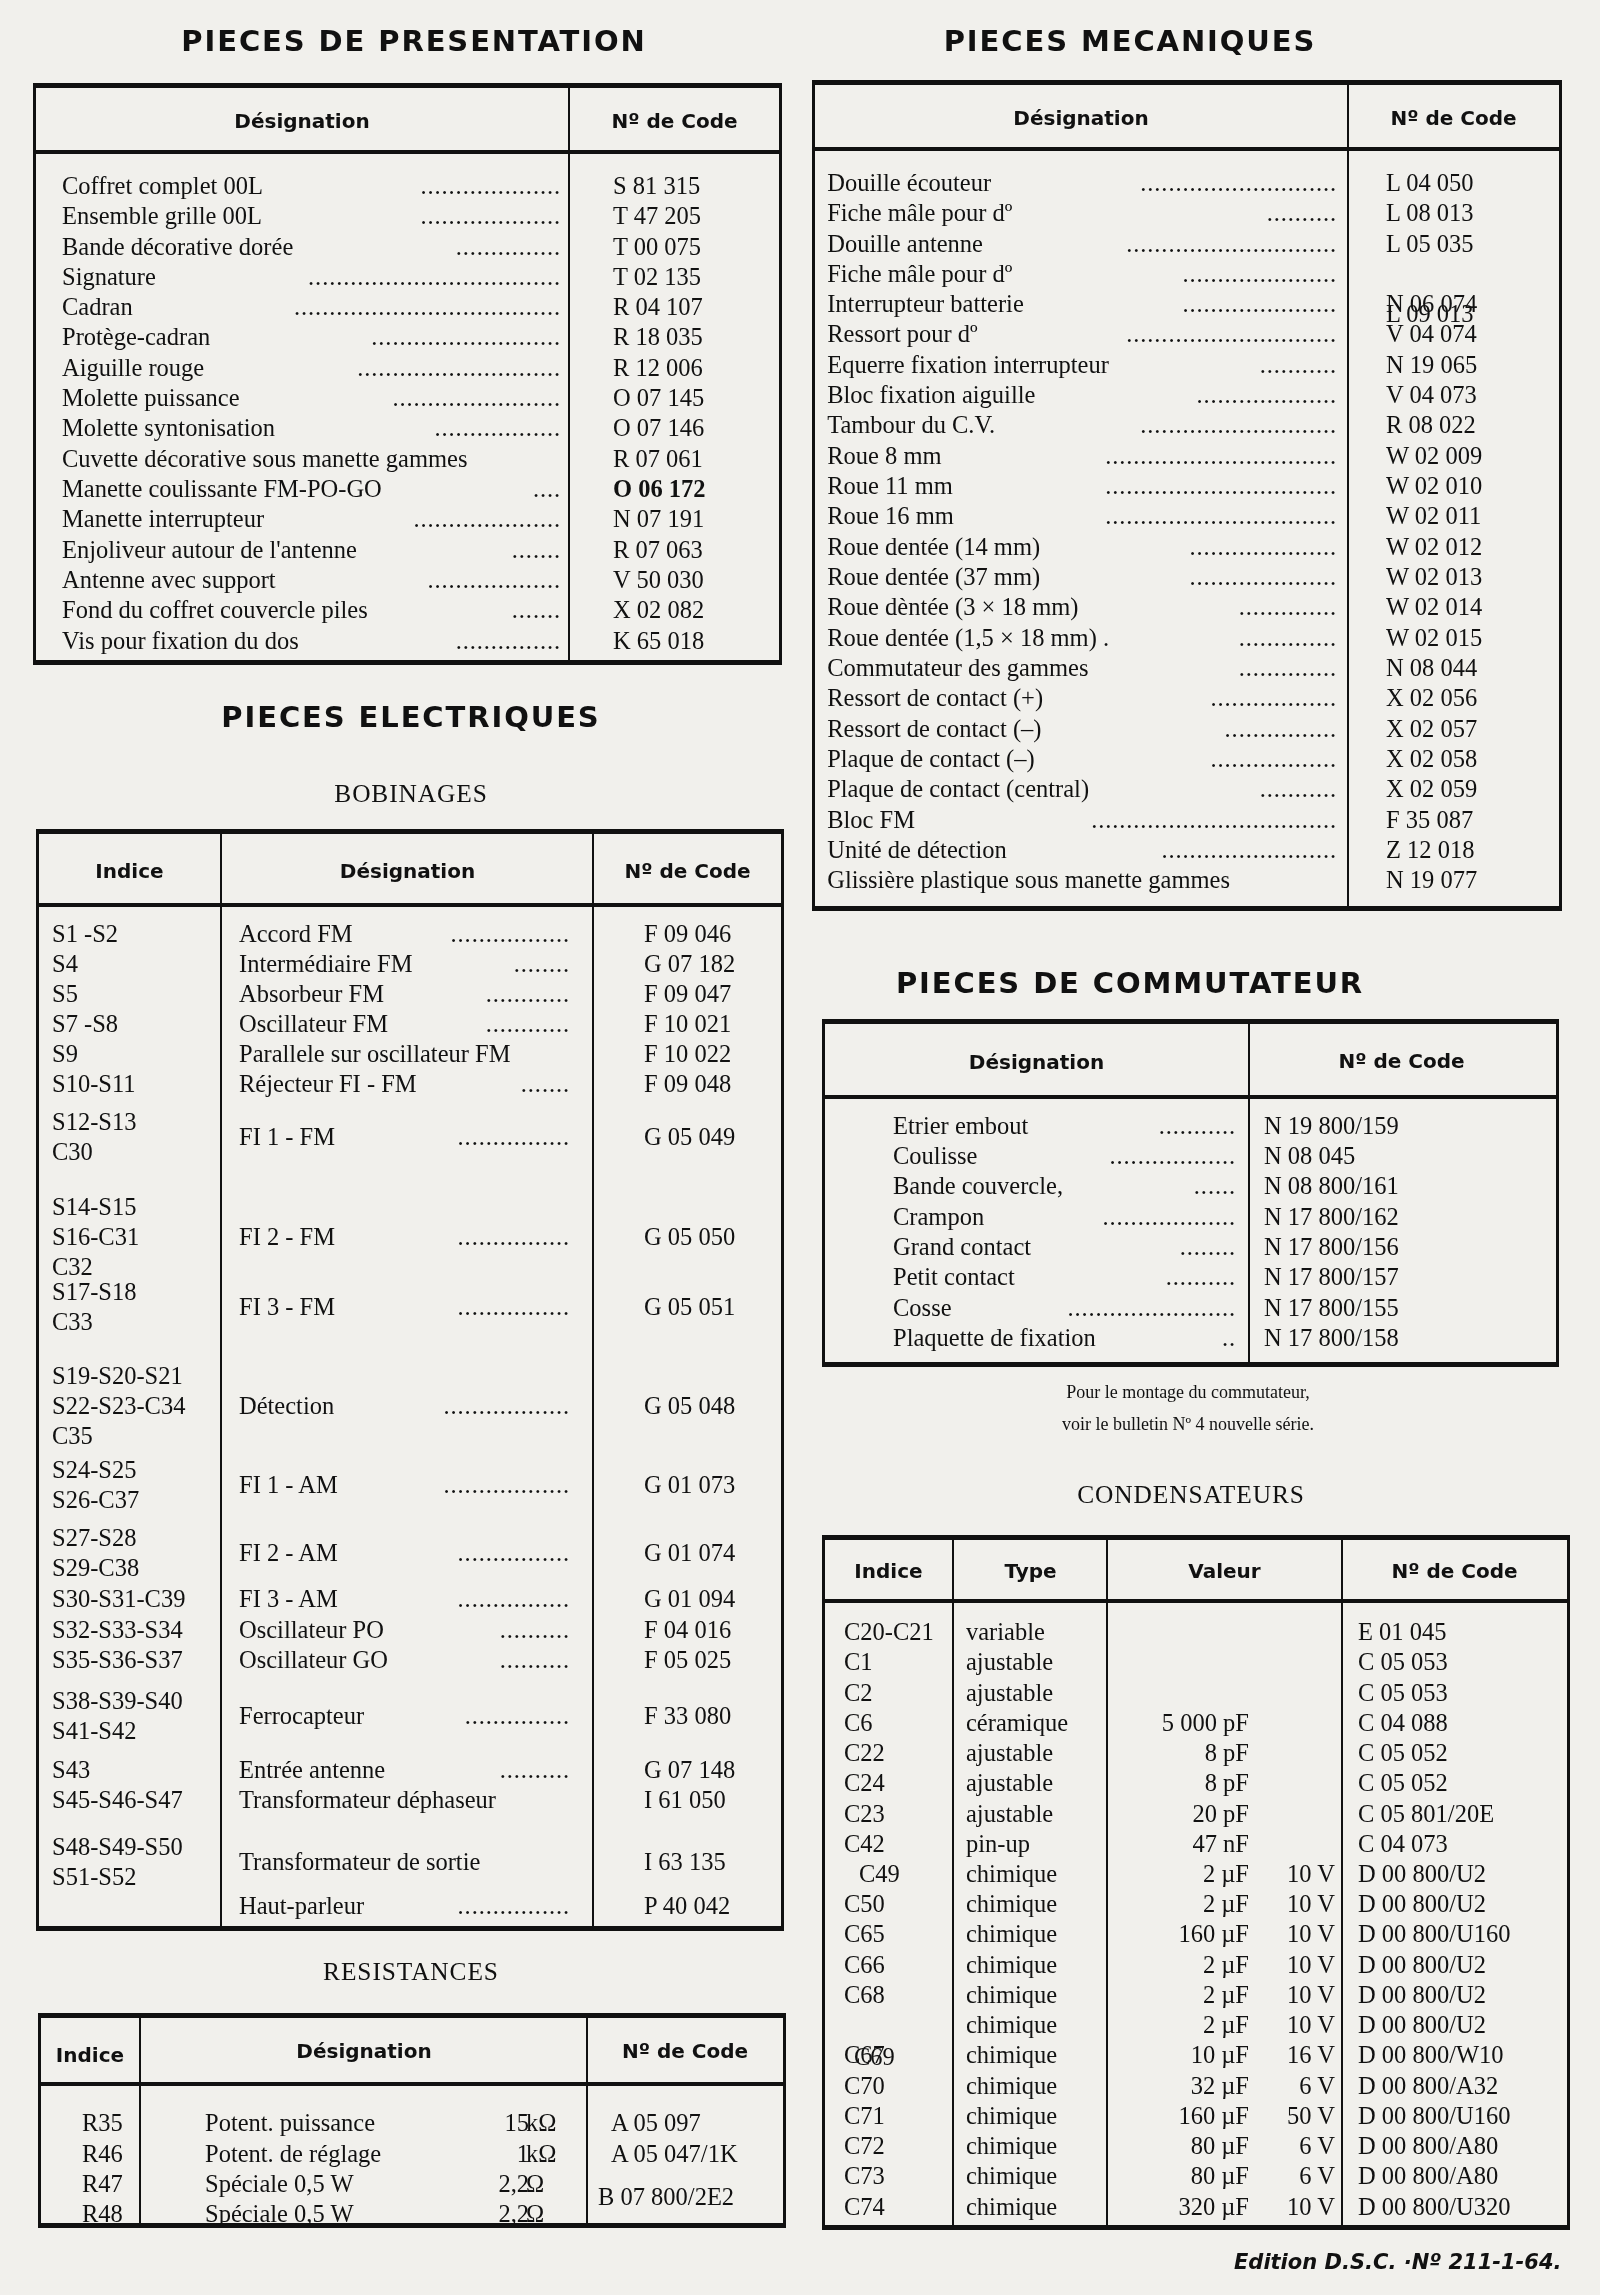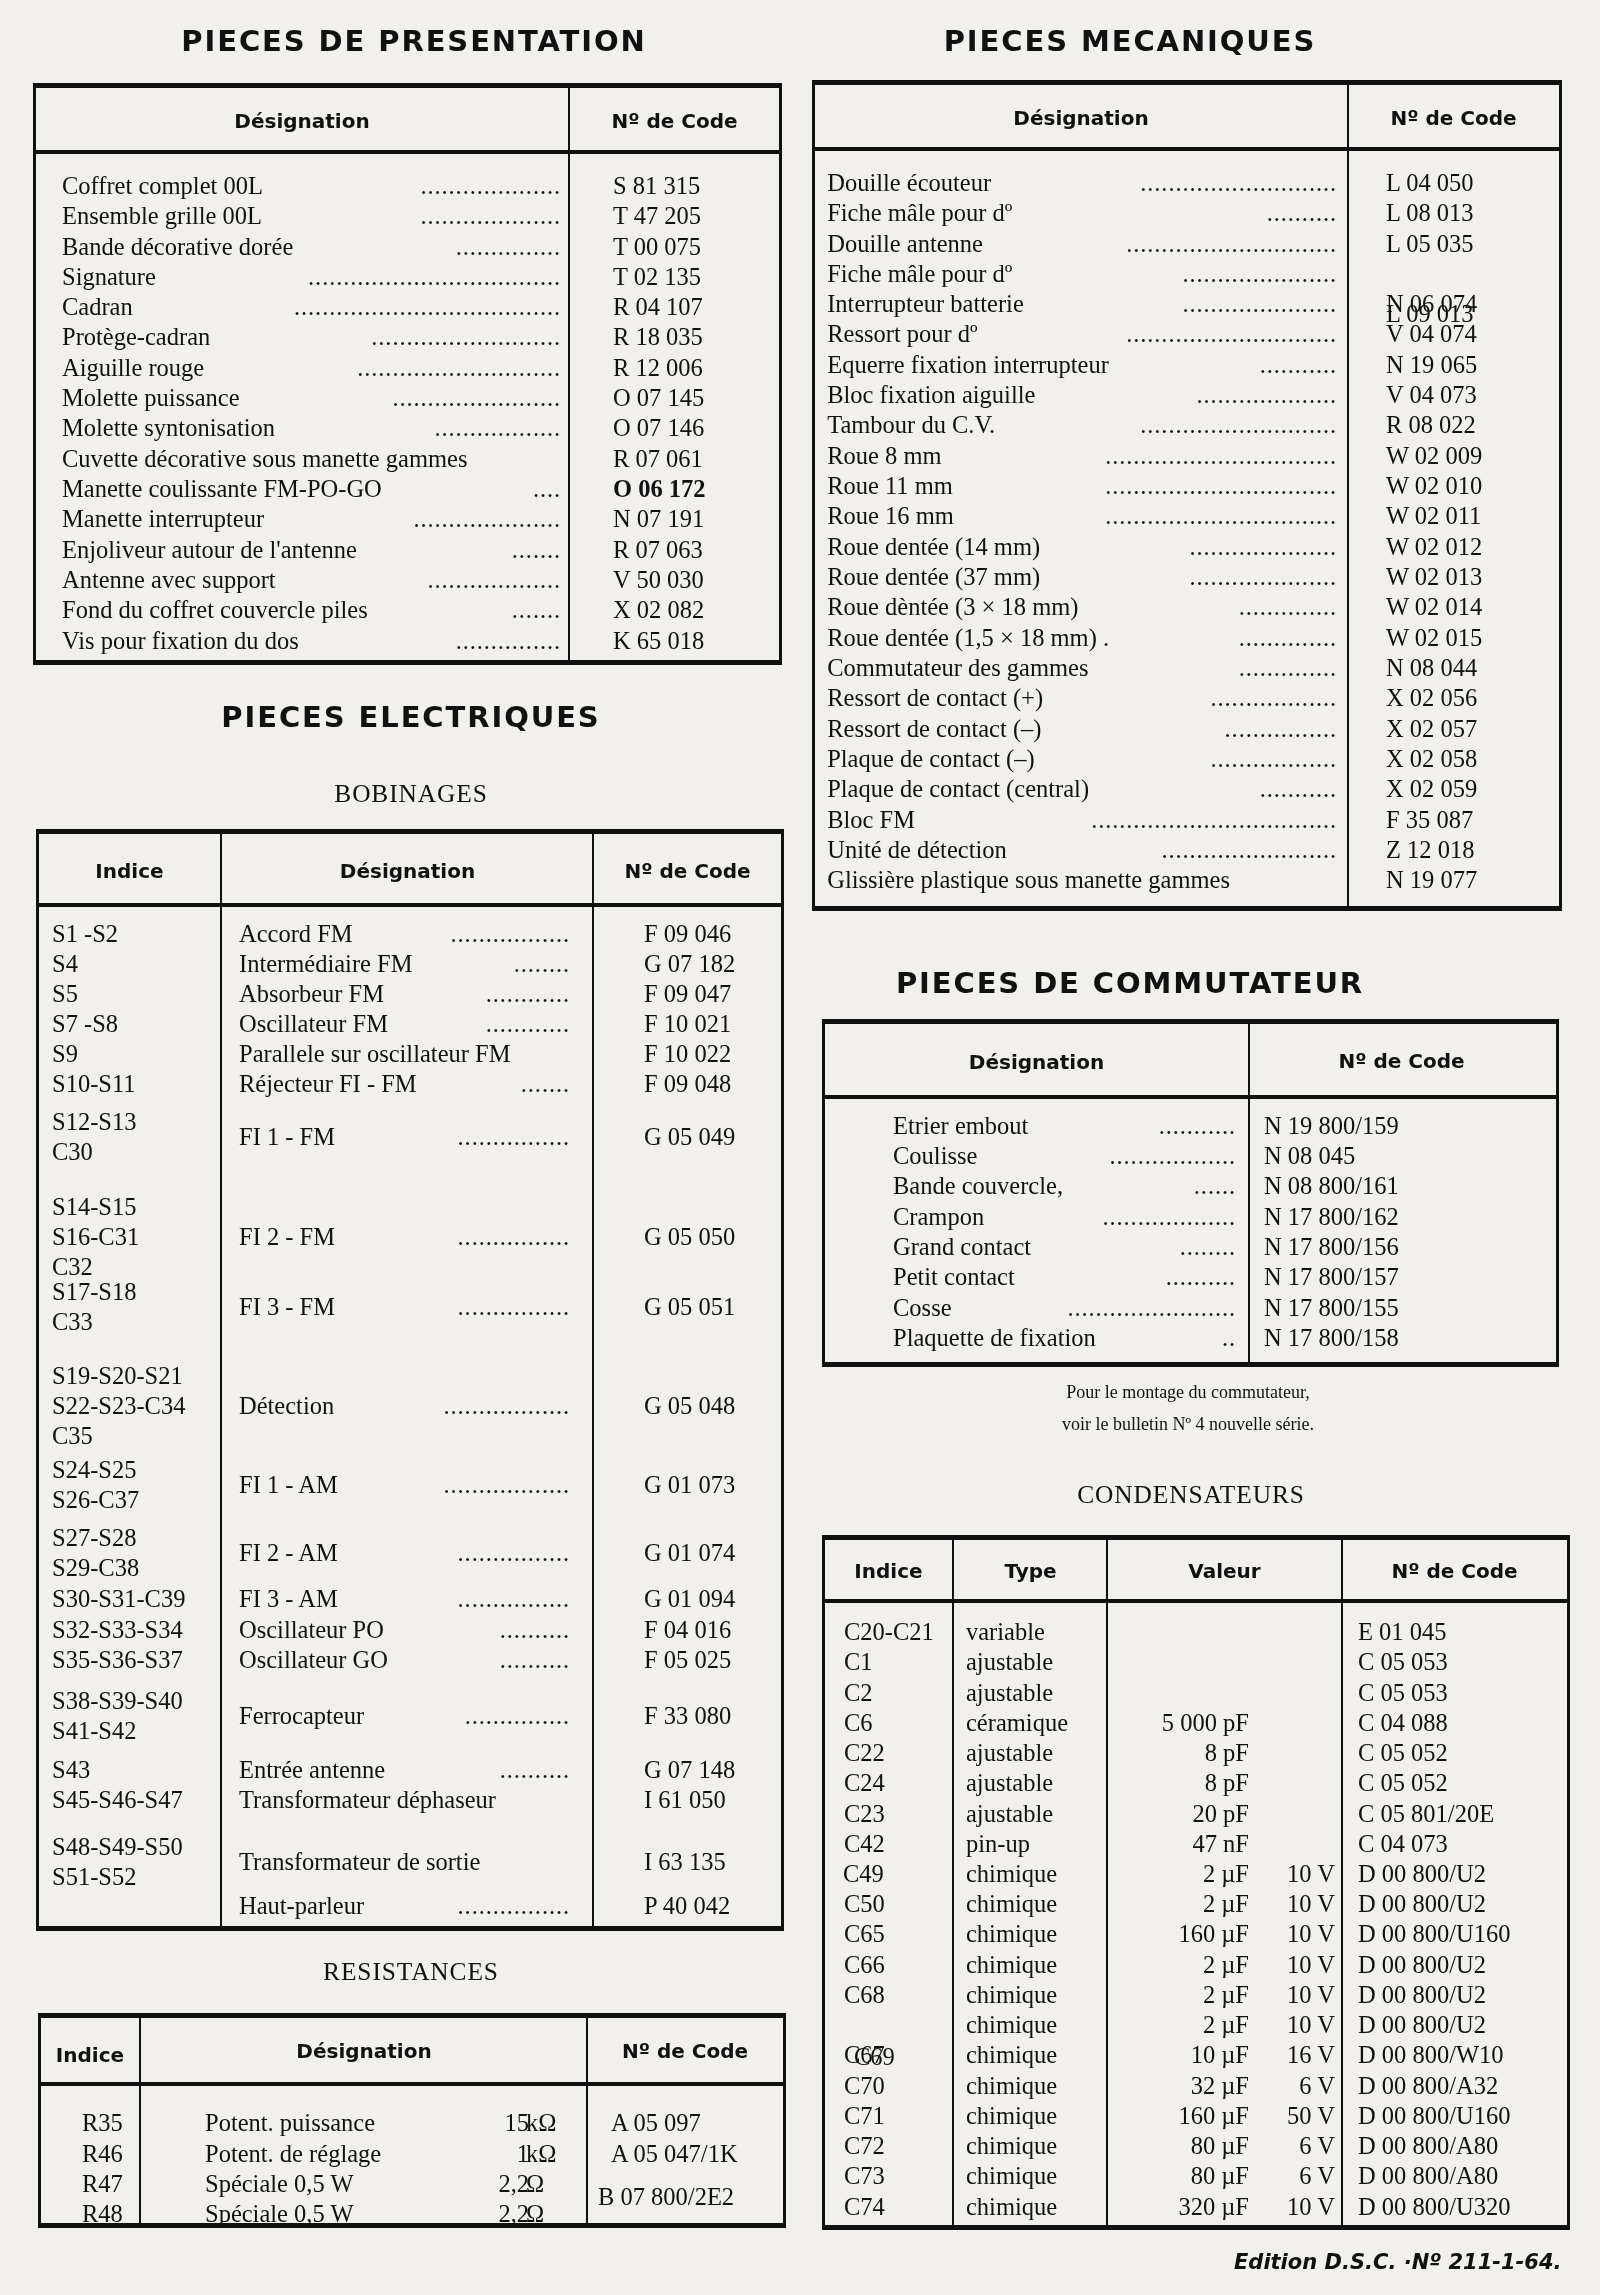--- a/index.html
+++ b/index.html
@@ -536,21 +536,21 @@
         <div class="cell" style="left:533px;">C 05 801/20E</div>
       </div>
       <div class="row" style="top:289px;height:30px;">
         <div class="cell" style="left:19px;">C42</div>
         <div class="cell" style="left:141px;">pin-up</div>
         <div class="cell" style="left:292px;width:132px;text-align:right;">47 nF</div>
         <div class="cell" style="left:435px;width:75px;text-align:right;"></div>
         <div class="cell" style="left:533px;">C 04 073</div>
       </div>
       <div class="row" style="top:319px;height:30px;">
-        <div class="cell" style="left:18px;">C49</div>
+        <div class="cell" style="left:34px;">C49</div>
         <div class="cell" style="left:141px;">chimique</div>
         <div class="cell" style="left:292px;width:132px;text-align:right;">2 µF</div>
         <div class="cell" style="left:435px;width:75px;text-align:right;">10 V</div>
         <div class="cell" style="left:533px;">D 00 800/U2</div>
       </div>
       <div class="row" style="top:349px;height:30px;">
         <div class="cell" style="left:19px;">C50</div>
         <div class="cell" style="left:141px;">chimique</div>
         <div class="cell" style="left:292px;width:132px;text-align:right;">2 µF</div>
         <div class="cell" style="left:435px;width:75px;text-align:right;">10 V</div>

